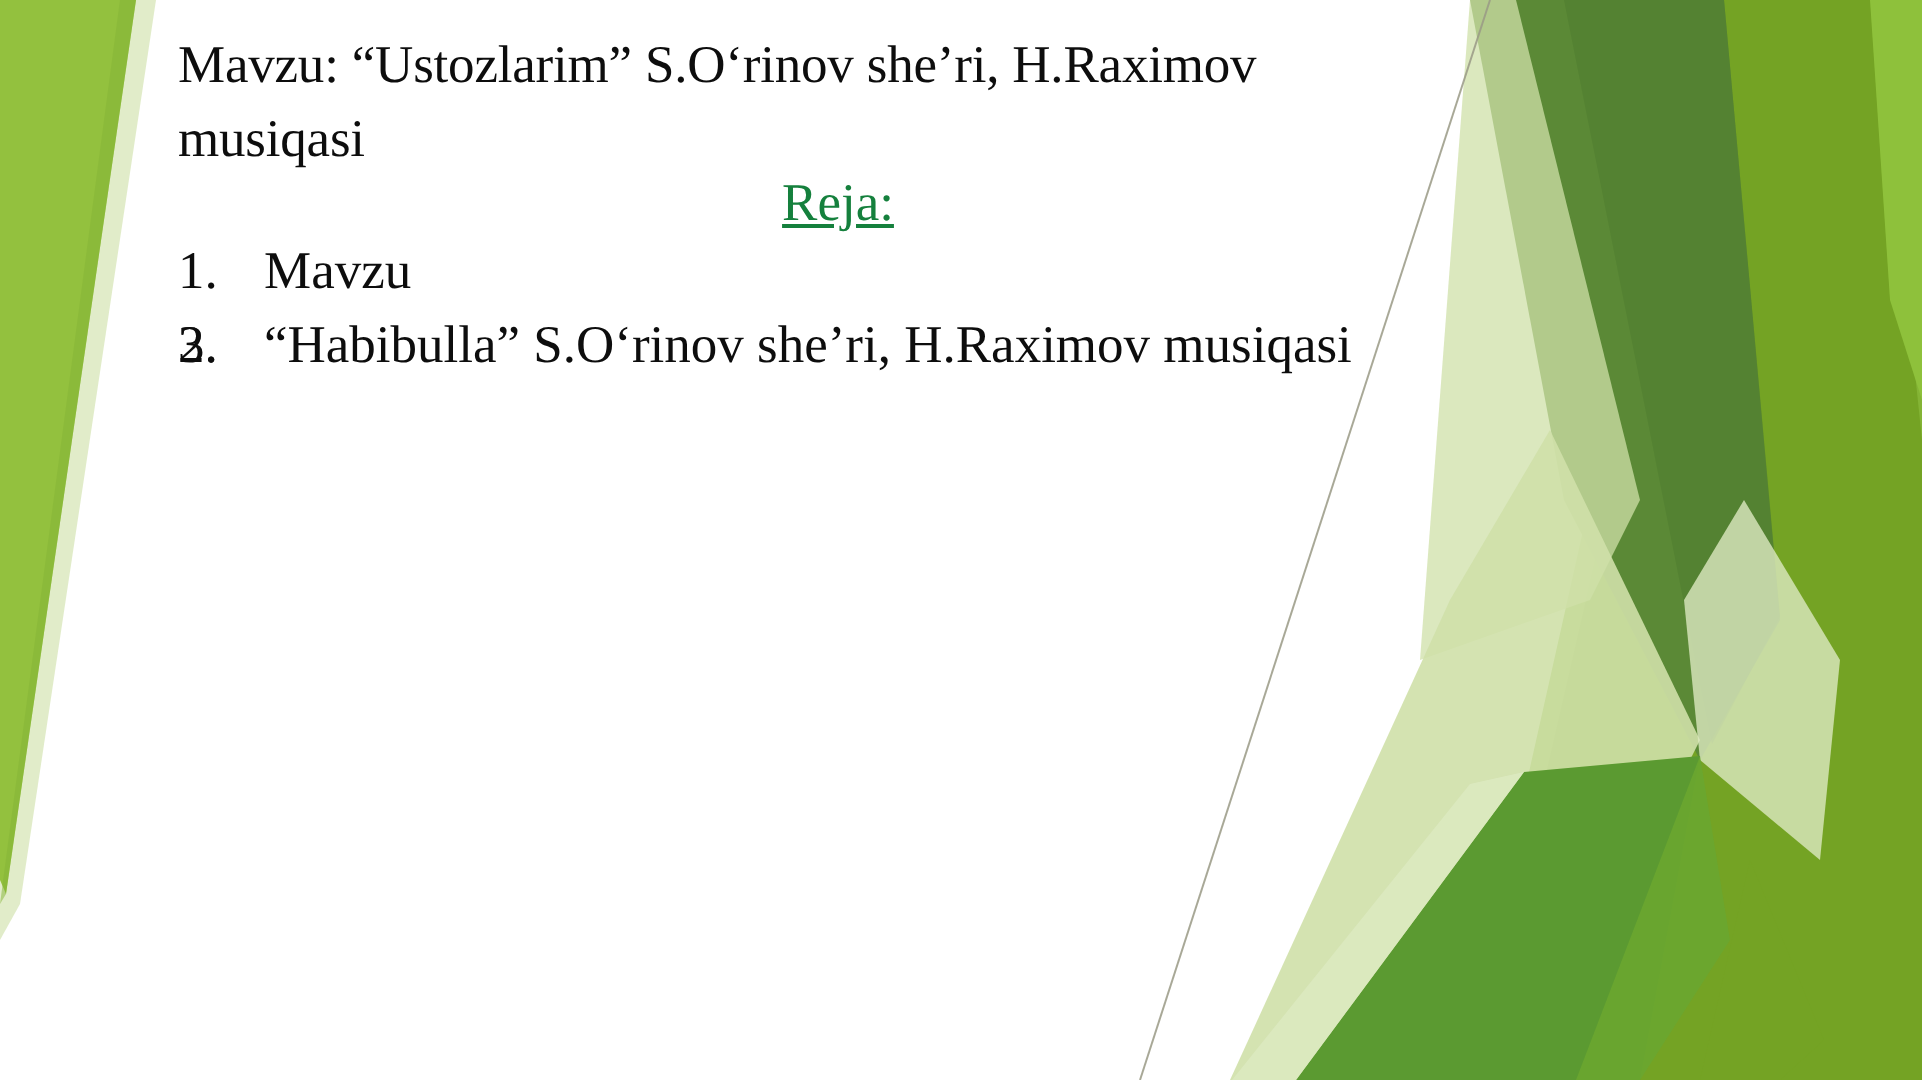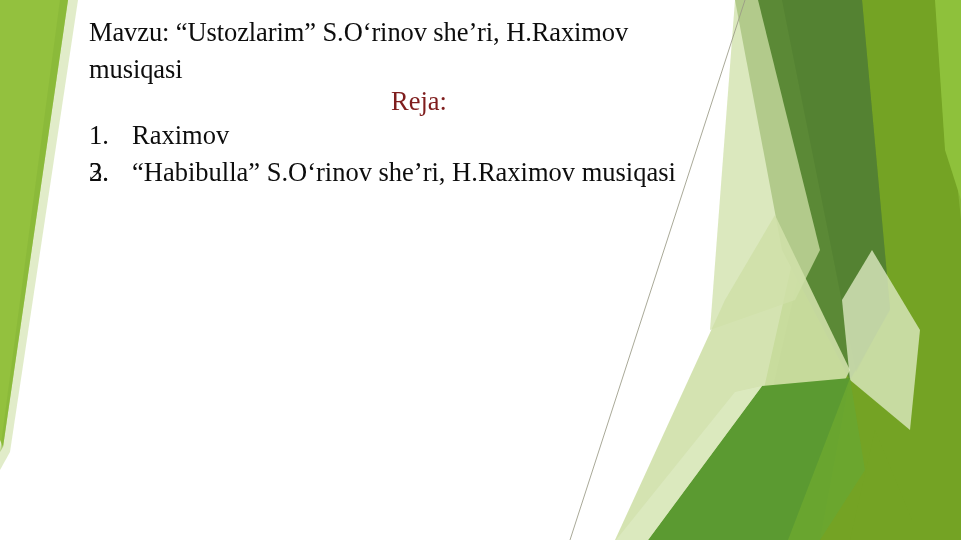--- a/index.html
+++ b/index.html
@@ -45,21 +45,22 @@
     letter-spacing: -0.1px;
   }
   .reja-line {
     position: absolute;
     left: 89px;
     top: 84px;
     width: 660px;
     text-align: center;
     font-size: 26.5px;
     line-height: 1.34;
-    color: #7f1d1d;
+    color: #15803d;
+    text-decoration: underline;
   }
   .list {
     position: absolute;
     left: 89px;
     top: 118px;
     width: 790px;
     margin: 0;
     padding: 0;
     list-style: none;
     font-size: 26.5px;
@@ -125,21 +126,21 @@
     <div class="title-block">
       <div>Mavzu: “Ustozlarim” S.O‘rinov she’ri, H.Raximov</div>
       <div>musiqasi</div>
     </div>
 
     <div class="reja-line">Reja:</div>
 
     <ol class="list">
       <li>
         <span class="num">1.</span>
-        <span>Raximov</span>
+        <span>Mavzu</span>
       </li>
       <li>
         <span class="num">2.</span>
       </li>
       <li>
         <span class="num">3.</span>
         <span>“Habibulla” S.O‘rinov she’ri, H.Raximov musiqasi</span>
       </li>
     </ol>
 

